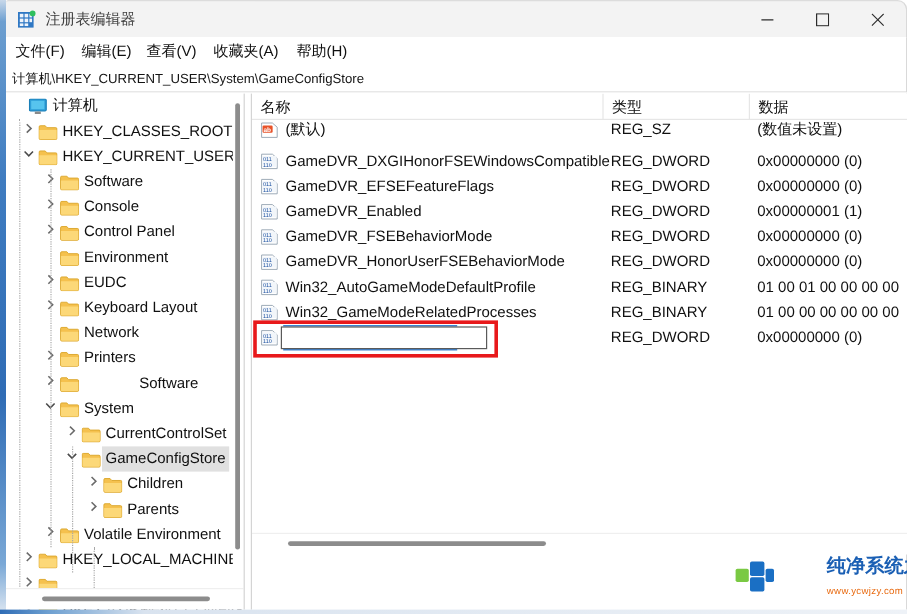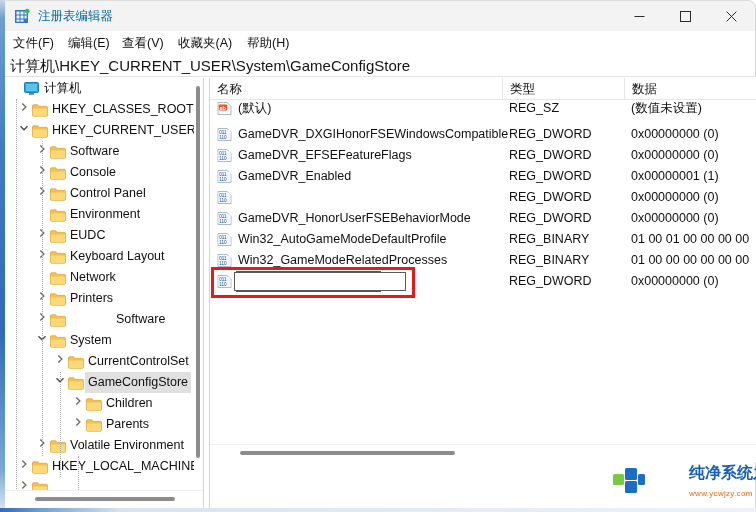--- a/index.html
+++ b/index.html
@@ -41,21 +41,21 @@
     border-right: 1px solid #d9d9d9;
     border-top-right-radius: 8px;
     border-top-left-radius: 2px;
   }
   #app-icon {
     position: absolute; left: 9px; top: 7px;
     width: 17px; height: 17px;
   }
   #title-text {
     position: absolute; left: 33px; top: 6px;
-    font-size: 12.5px; color: #0369a1;
+    font-size: 12.5px; color: #404040;
     line-height: 18px;
     white-space: nowrap;
   }
   .winbtn {
     position: absolute; top: 0;
     width: 46px; height: 30px;
     display: flex; align-items: center; justify-content: center;
     color: #2b2b2b;
   }
   #btn-min { right: 93px; }
@@ -84,21 +84,21 @@
   #addressbar {
     position: absolute;
     left: 5px; top: 55px;
     width: 751px; height: 22px;
     background: #ffffff;
     border-bottom: 1px solid #e3e3e3;
     border-right: 1px solid #d9d9d9;
   }
   #address-text {
     position: absolute; left: 5px; top: 2px;
-    font-size: 15px; color: #141414;
+    font-size: 11px; color: #141414;
     line-height: 18px; white-space: nowrap;
   }
 
   
   #content {
     position: absolute;
     left: 5px; top: 78px;
     width: 751px; height: 430px;
     background: #ffffff;
     border-right: 1px solid #d9d9d9;
@@ -618,20 +618,21 @@
             <span class="ctype">REG_DWORD</span>
             <span class="cdata">0x00000001 (1)</span>
           </div>
           <div class="lrow" style="top: 109px;">
             <span class="vico"><svg width="15" height="15" viewBox="0 0 15 15">
                 <path d="M1 1.5 h9 l4 3.5 v8.5 h-13 z" fill="#ffffff" stroke="#9aa7b5" stroke-width="0.8"></path>
                 <rect x="1.5" y="3" width="12" height="9" fill="#f2f6fa"></rect>
                 <text x="2.2" y="7.4" font-family="Liberation Sans, sans-serif" font-size="4.6" fill="#1a4fa0">011</text>
                 <text x="2.2" y="11.8" font-family="Liberation Sans, sans-serif" font-size="4.6" fill="#1a4fa0">110</text>
               </svg></span>
+            <span class="cname">GameDVR_FSEBehaviorMode</span>
             <span class="ctype">REG_DWORD</span>
             <span class="cdata">0x00000000 (0)</span>
           </div>
           <div class="lrow" style="top: 130px;">
             <span class="vico"><svg width="15" height="15" viewBox="0 0 15 15">
                 <path d="M1 1.5 h9 l4 3.5 v8.5 h-13 z" fill="#ffffff" stroke="#9aa7b5" stroke-width="0.8"></path>
                 <rect x="1.5" y="3" width="12" height="9" fill="#f2f6fa"></rect>
                 <text x="2.2" y="7.4" font-family="Liberation Sans, sans-serif" font-size="4.6" fill="#1a4fa0">011</text>
                 <text x="2.2" y="11.8" font-family="Liberation Sans, sans-serif" font-size="4.6" fill="#1a4fa0">110</text>
               </svg></span>

